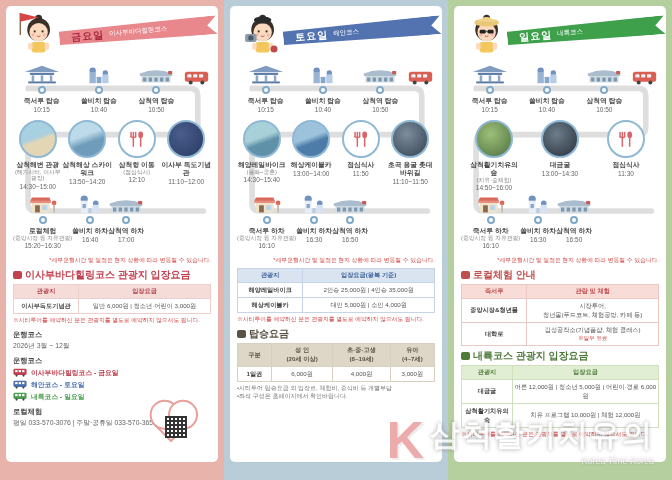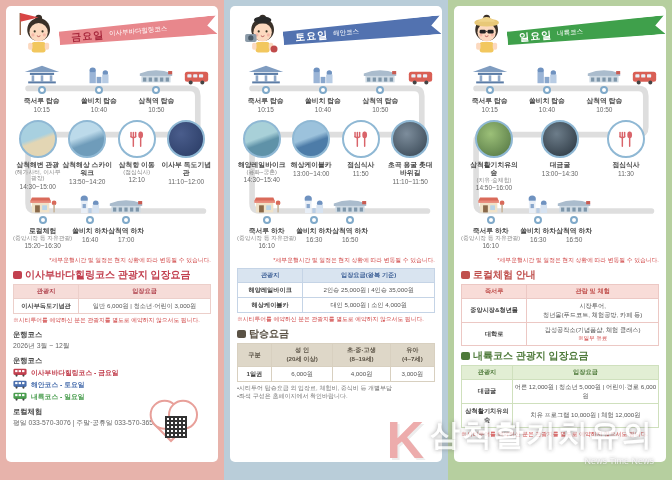--- a/index.html
+++ b/index.html
@@ -725,16 +725,16 @@
             </table>
             <div class="tnote">※시티투어를 예약하신 분은 관광지를 별도로 예약하지 않으셔도 됩니다.</div>
           </div>
         </div>
       </div>
     </div>
   <div class="wm">
     <div class="k">K</div>
     <div>
       <div class="t1">삼척활기치유의</div>
-      <div class="t2">News Time News</div>
+      <div class="t2">Korea Time Korea</div>
     </div>
   </div>
 </div>
 
 </body></html>

